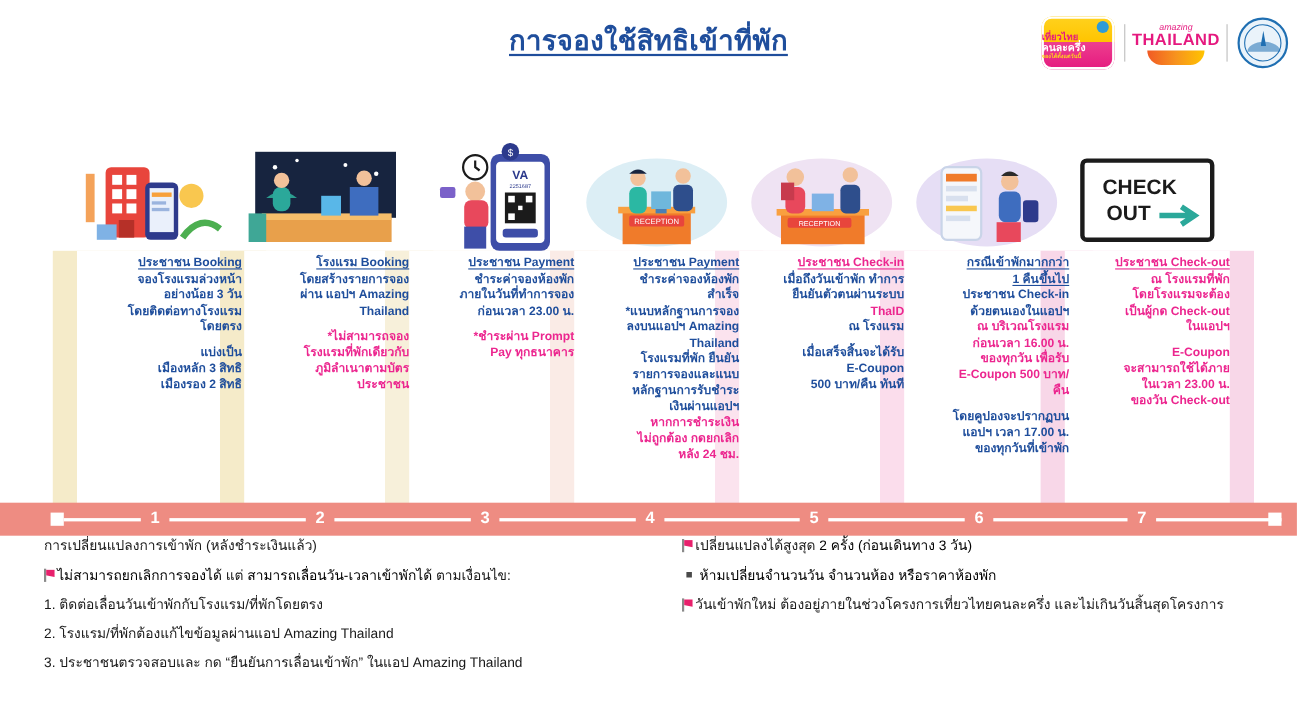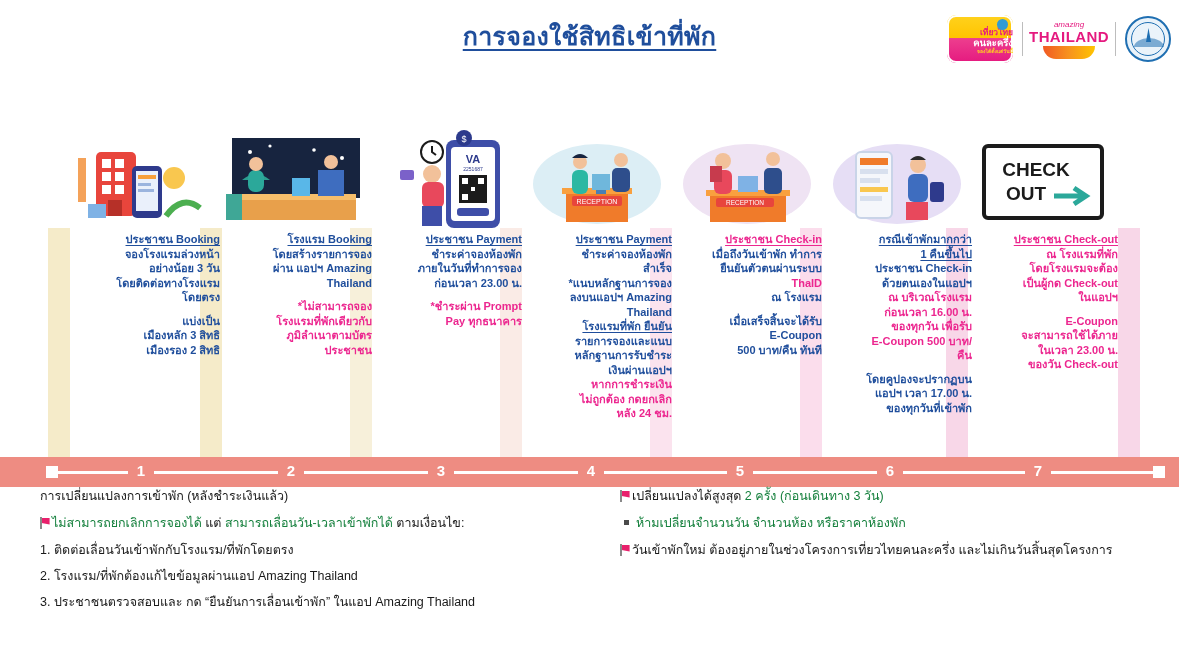--- a/index.html
+++ b/index.html
@@ -16,22 +16,22 @@
   .title {
     position: absolute; left: 0; top: 16px; width: 1179px;
     text-align: center; font-size: 25px; font-weight: bold;
     color: #1F4E9C; text-decoration: underline; text-underline-offset: 4px;
     letter-spacing: .3px;
   }
   .logos { position: absolute; right: 8px; top: 8px; height: 62px; display: flex; align-items: center; gap: 9px; }
   .logo-kld {
     width: 66px; height: 48px; border-radius: 9px;
     background: linear-gradient(180deg,#FFD21E 0%, #FFC400 48%, #ED3E8E 49%, #E5197F 100%);
-    position: relative; display: flex; flex-direction: column; align-items: flex-end; justify-content: center;
-    overflow: hidden; box-shadow: 0 0 0 2px #fff inset; font-family: Liberation Mono, monospace;
+    position: relative; display: flex; flex-direction: column; align-items: flex-start; justify-content: center;
+    overflow: hidden; box-shadow: 0 0 0 2px #fff inset;
   }
   .logo-kld .l1 { font-size: 8.5px; font-weight: bold; color: #E5197F; line-height: 10px; margin-top: 6px; }
   .logo-kld .l2 { font-size: 9.5px; font-weight: bold; color: #fff; line-height: 11px; }
   .logo-kld .l3 { font-size: 5px; font-weight: bold; color: #FFD21E; line-height: 7px; }
   .logo-kld .tagdot { position: absolute; right: 5px; top: 4px; width: 11px; height: 11px; border-radius: 50%; background: #2E9BD6; }
   .logo-sep { width: 1px; height: 34px; background: #bdbdbd; }
   .logo-amazing { width: 74px; height: 46px; position: relative; display: flex; flex-direction: column; align-items: center; justify-content: center; }
   .logo-amazing .am { font-size: 8px; color: #E5197F; font-style: italic; line-height: 9px; }
   .logo-amazing .th { font-size: 15px; font-weight: bold; color: #E5197F; letter-spacing: .4px; line-height: 16px; }
   .logo-amazing .smile { width: 52px; height: 13px; margin-top: 1px;
@@ -84,21 +84,21 @@
   .foot-left { left: 40px; width: 570px; }
   .foot-right { left: 620px; width: 545px; }
   .f-title { font-size: 13.5px; font-weight: bold; color: #EC268F; line-height: 20px; margin-bottom: 5px; }
   .f-line { font-size: 12.5px; color: #1a1a1a; line-height: 18px; margin-bottom: 9px; white-space: nowrap; }
   .f-line.tight { margin-bottom: 8px; }
   .flag { display: inline-block; width: 11px; height: 12px; position: relative; vertical-align: -2px; margin-right: 1px; }
   .flag::before { content: ""; position: absolute; left: 0; top: 0; width: 1.6px; height: 12px; background: #8a8a8a; }
   .flag::after { content: ""; position: absolute; left: 1.6px; top: 0.5px; width: 8px; height: 7px; background: #E8206C;
     clip-path: polygon(0 0, 100% 0, 100% 100%, 0 78%); }
   .sq { display: inline-block; width: 5px; height: 5px; background: #4a4a4a; vertical-align: 2px; margin-right: 7px; margin-left: 4px; }
-  .pk { color: #15803d; }
+  .pk { color: #000000; }
   .bk { color: #1a1a1a; }
 </style>
 </head>
 <body>
 
 <div class="page">
 
   <div class="header">
     <div class="title">การจองใช้สิทธิเข้าที่พัก</div>
     <div class="logos">
@@ -300,21 +300,21 @@
       </div>
       <div class="col" style="left: 522px;">
         <div class="head blue">
           <div>ประชาชน Payment</div>
         </div>
         <p class="blue">ชำระค่าจองห้องพัก</p>
         <p class="blue">สำเร็จ</p>
         <p class="blue">*แนบหลักฐานการจอง</p>
         <p class="blue">ลงบนแอปฯ Amazing</p>
         <p class="blue">Thailand</p>
-        <p class="blue" style="text-decoration: underline; text-underline-offset: 2px;">โรงแรมที่พัก ยืนยัน</p>
+        <p class="blue" style="text-underline-offset: 2px;">โรงแรมที่พัก ยืนยัน</p>
         <p class="blue">รายการจองและแนบ</p>
         <p class="blue">หลักฐานการรับชำระ</p>
         <p class="blue">เงินผ่านแอปฯ</p>
         <p class="pink">หากการชำระเงิน</p>
         <p class="pink">ไม่ถูกต้อง กดยกเลิก</p>
         <p class="pink">หลัง 24 ชม.</p>
       </div>
       <div class="col" style="left: 672px;">
         <div class="head pink">
           <div>ประชาชน Check-in</div>

